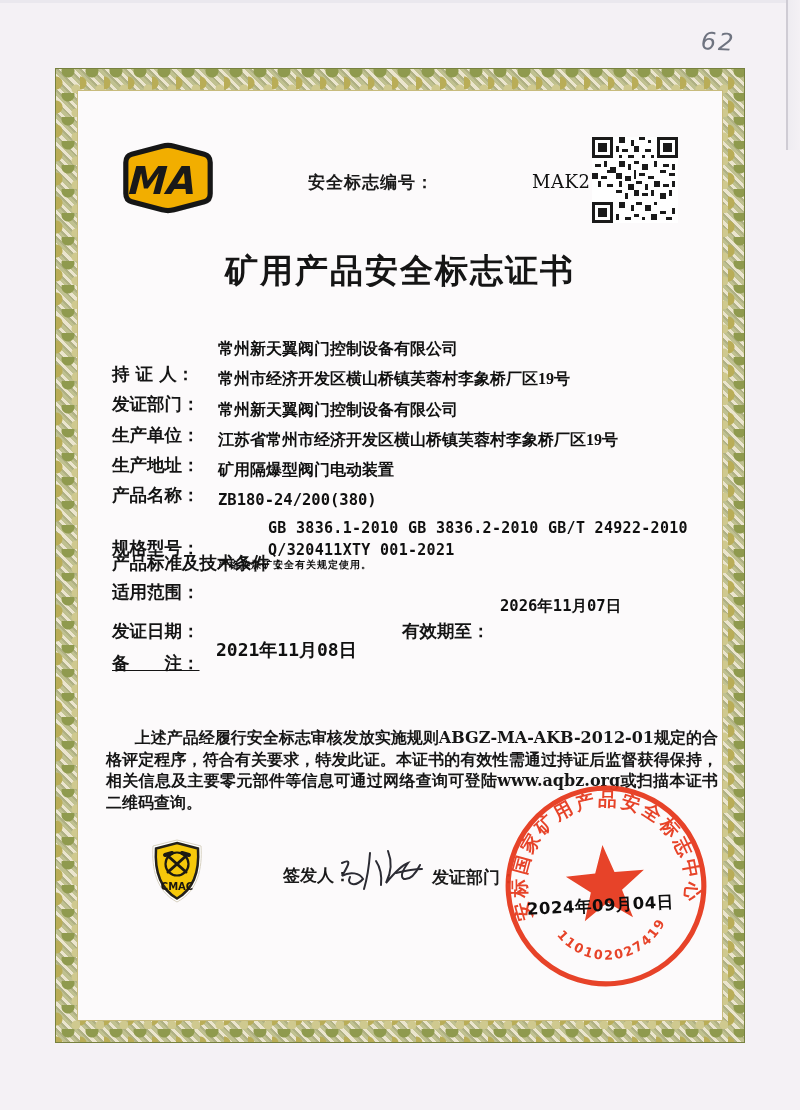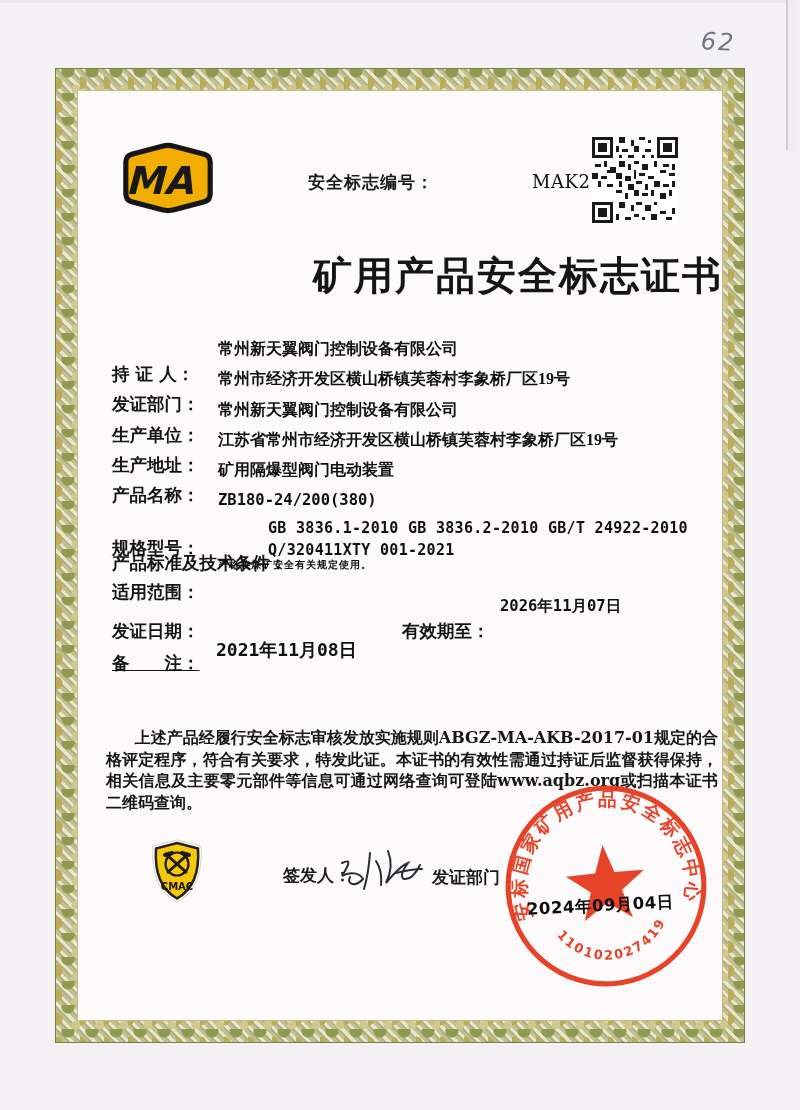--- a/index.html
+++ b/index.html
@@ -26,21 +26,21 @@
       radial-gradient(circle at 20px 20px,#cfc98f 0 4px,rgba(0,0,0,0) 5px),
       repeating-linear-gradient(45deg,rgba(110,120,55,.45) 0 2px,rgba(238,232,212,.6) 2px 5px,rgba(145,155,80,.45) 5px 8px);
     background-size:24px 24px,24px 24px,24px 24px,auto;
   }
   .frame-inner{width:100%;height:100%;box-sizing:border-box;background:#fcfafb;border:1.5px solid #c8bb7d;}
   
   .ma-logo{left:116px;top:141px;width:104px;height:74px;}
   .certno{left:308px;top:171px;font-size:17px;font-weight:bold;letter-spacing:1px;white-space:nowrap;}
   .certno .val{font-family:"DejaVu Serif","Liberation Serif",serif;font-weight:normal;font-size:18px;letter-spacing:.5px;margin-left:6px;}
   .qr{left:592px;top:137px;width:86px;height:86px;}
-  .title{left:77px;top:249px;width:646px;text-align:right;font-family:"DejaVu Serif","Liberation Serif",serif;font-weight:bold;font-size:39px;letter-spacing:2px;color:#151515;}
+  .title{left:77px;top:249px;width:646px;text-align:center;font-family:"DejaVu Serif","Liberation Serif",serif;font-weight:bold;font-size:33px;letter-spacing:2px;color:#151515;}
   
   .lbl{position:absolute;left:112px;font-size:17.5px;font-weight:bold;white-space:nowrap;color:#141414;margin-top:24px;}
   .val{position:absolute;left:218px;font-size:16px;font-weight:bold;white-space:nowrap;font-family:Liberation Serif, serif;color:#101010;}
   .mono{font-family:"DejaVu Sans Mono","Liberation Mono",monospace;}
   .r0l{top:338px;} .r0v{top:339px;}
   .r1l{top:368px;} .r1v{top:369px;}
   .r2l{top:399px;} .r2v{top:400px;}
   .r3l{top:429px;} .r3v{top:430px;}
   .r4l{top:459px;} .r4v{top:460px;}
   .r5l{top:512px;} .r5v{top:491px;font-size:15.5px;}
@@ -196,21 +196,21 @@
 
 <div>
   <span class="lbl dl1">发证日期：</span>
   <span class="val dv1 mono">2021年11月08日</span>
   <span class="lbl dl2">有效期至：</span>
   <span class="val dv2 mono">2026年11月07日</span>
 </div>
 
 <span class="lbl rem">备　　注：</span>
 
-<div class="abs para">上述产品经履行安全标志审核发放实施规则ABGZ-MA-AKB-2017-01规定的合格评定程序，符合有关要求，特发此证。本证书的有效性需通过持证后监督获得保持，相关信息及主要零元部件等信息可通过网络查询可登陆www.aqbz.org或扫描本证书二维码查询。</div>
+<div class="abs para">上述产品经履行安全标志审核发放实施规则ABGZ-MA-AKB-2012-01规定的合格评定程序，符合有关要求，特发此证。本证书的有效性需通过持证后监督获得保持，相关信息及主要零元部件等信息可通过网络查询可登陆www.aqbz.org或扫描本证书二维码查询。</div>
 
 <svg class="abs cmac" viewBox="0 0 54 66">
   <path d="M27,2 L51,8 C52.5,30 48,53 27,64 C6,53 1.5,30 3,8 Z" fill="#ffffff" stroke="#d8d2c2" stroke-width="1"></path>
   <path d="M27,5 L48,10.5 C49.3,29.5 45.3,50 27,60.5 C8.7,50 4.7,29.5 6,10.5 Z" fill="#f6c80a" stroke="#24211a" stroke-width="2.5"></path>
   <circle cx="27" cy="26" r="11.5" fill="none" stroke="#1d1a12" stroke-width="2.2"></circle>
   <g stroke="#1d1a12" stroke-width="3" stroke-linecap="round">
     <line x1="18" y1="18" x2="36" y2="34"></line>
     <line x1="36" y1="18" x2="18" y2="34"></line>
     <path d="M15,17 L22,15" stroke-width="4"></path>
     <path d="M32,15 L39,17" stroke-width="4"></path>

